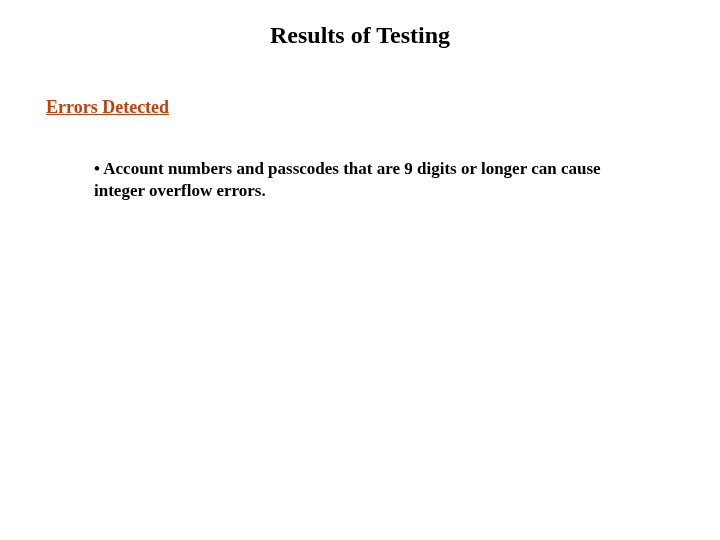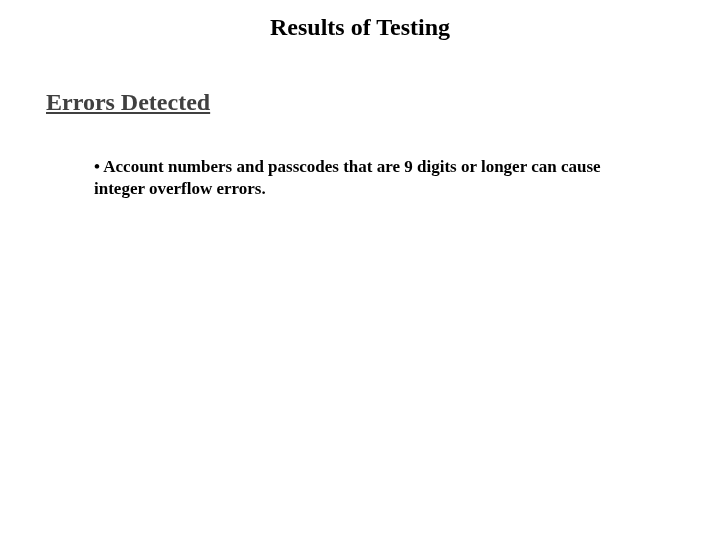--- a/index.html
+++ b/index.html
@@ -11,33 +11,33 @@
       width: 720px;
       height: 540px;
       background: #ffffff;
       font-family: "Times New Roman", Times, serif;
       color: #000000;
       overflow: hidden;
     }
     .slide {
       width: 100%;
       height: 100%;
-      padding: 14px 0 0 0;
+      padding: 22px 0 0 0;
     }
     .title {
       text-align: center;
       font-size: 24px;
       font-weight: bold;
       margin-bottom: 48px;
     }
     .subtitle {
-      font-size: 24px;
+      font-size: 18px;
       font-weight: bold;
       text-decoration: underline;
-      color: #404040;
+      color: #c2410c;
       margin-left: 46px;
       margin-bottom: 40px;
     }
     .bullets {
       margin-left: 94px;
       margin-right: 88px;
     }
     .bullet-item {
       font-size: 17px;
       font-weight: bold;

